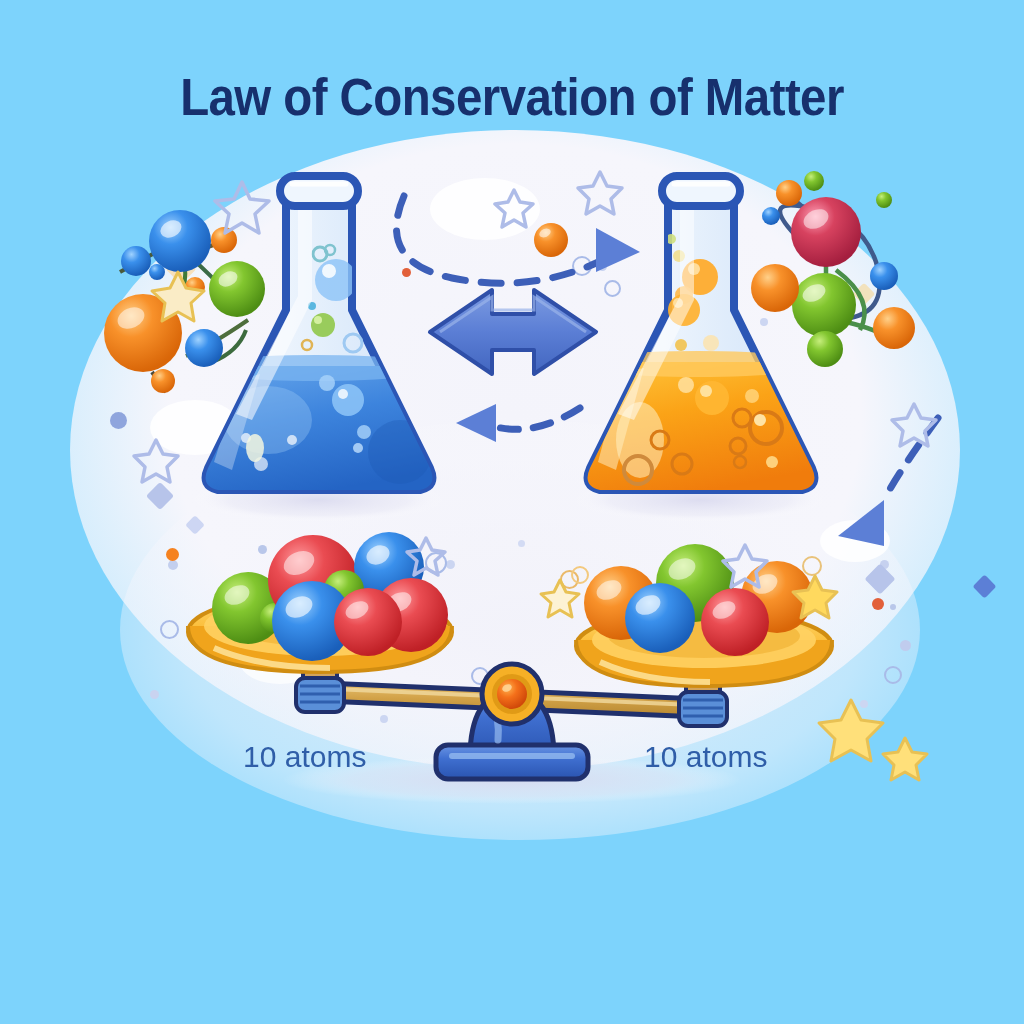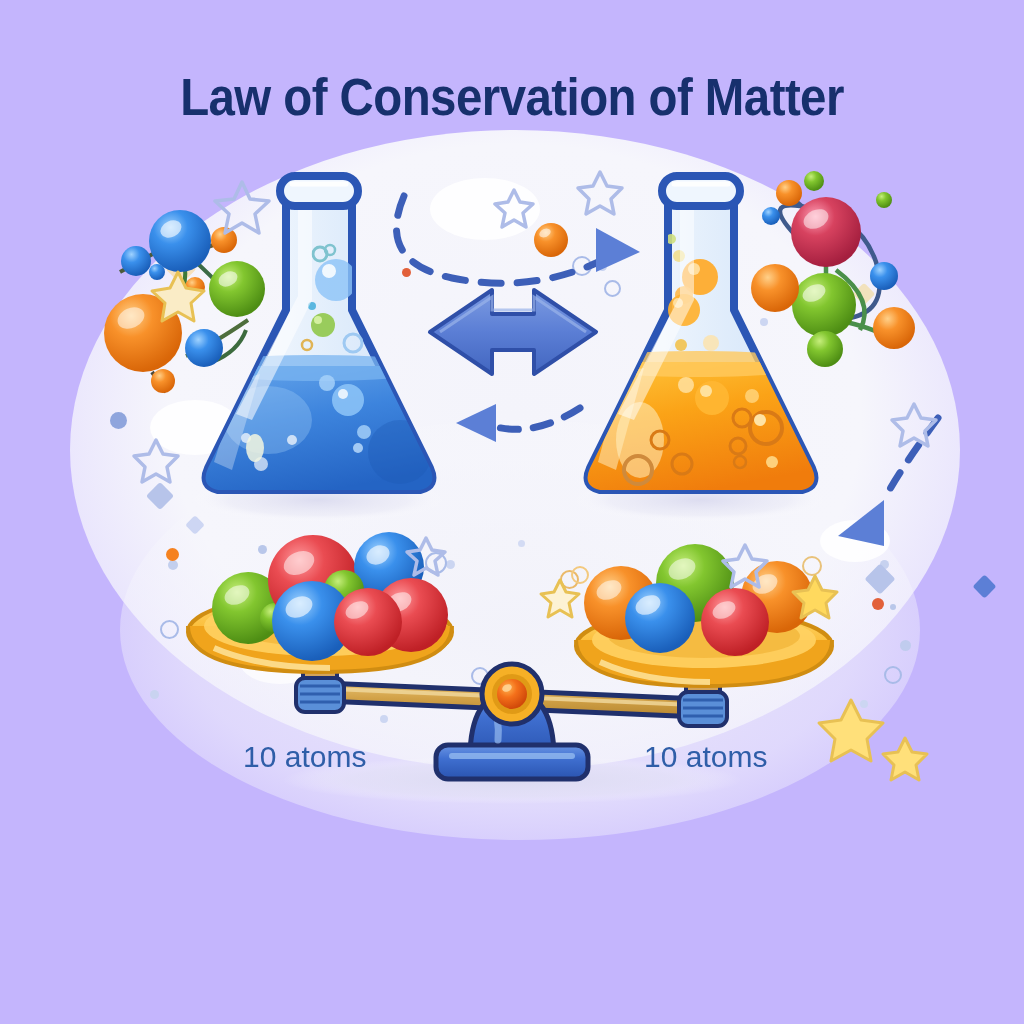--- a/index.html
+++ b/index.html
@@ -4,21 +4,21 @@
 <style>
   html, body {
     margin: 0;
     padding: 0;
     background: #ffffff;
   }
   #stage {
     position: relative;
     width: 1024px;
     height: 1024px;
-    background: #c4b5fd;
+    background: #7dd3fc;
     overflow: hidden;
     font-family: "Liberation Sans", sans-serif;
   }
   
   .bg-blob {
     position: absolute;
     left: 70px; top: 130px;
     width: 890px; height: 640px;
     background: radial-gradient(ellipse at 50% 45%, #f4f4fb 0%, #f6f6fc 55%, rgba(248,248,253,0.65) 78%, rgba(255,255,255,0) 100%);
     border-radius: 50%;

